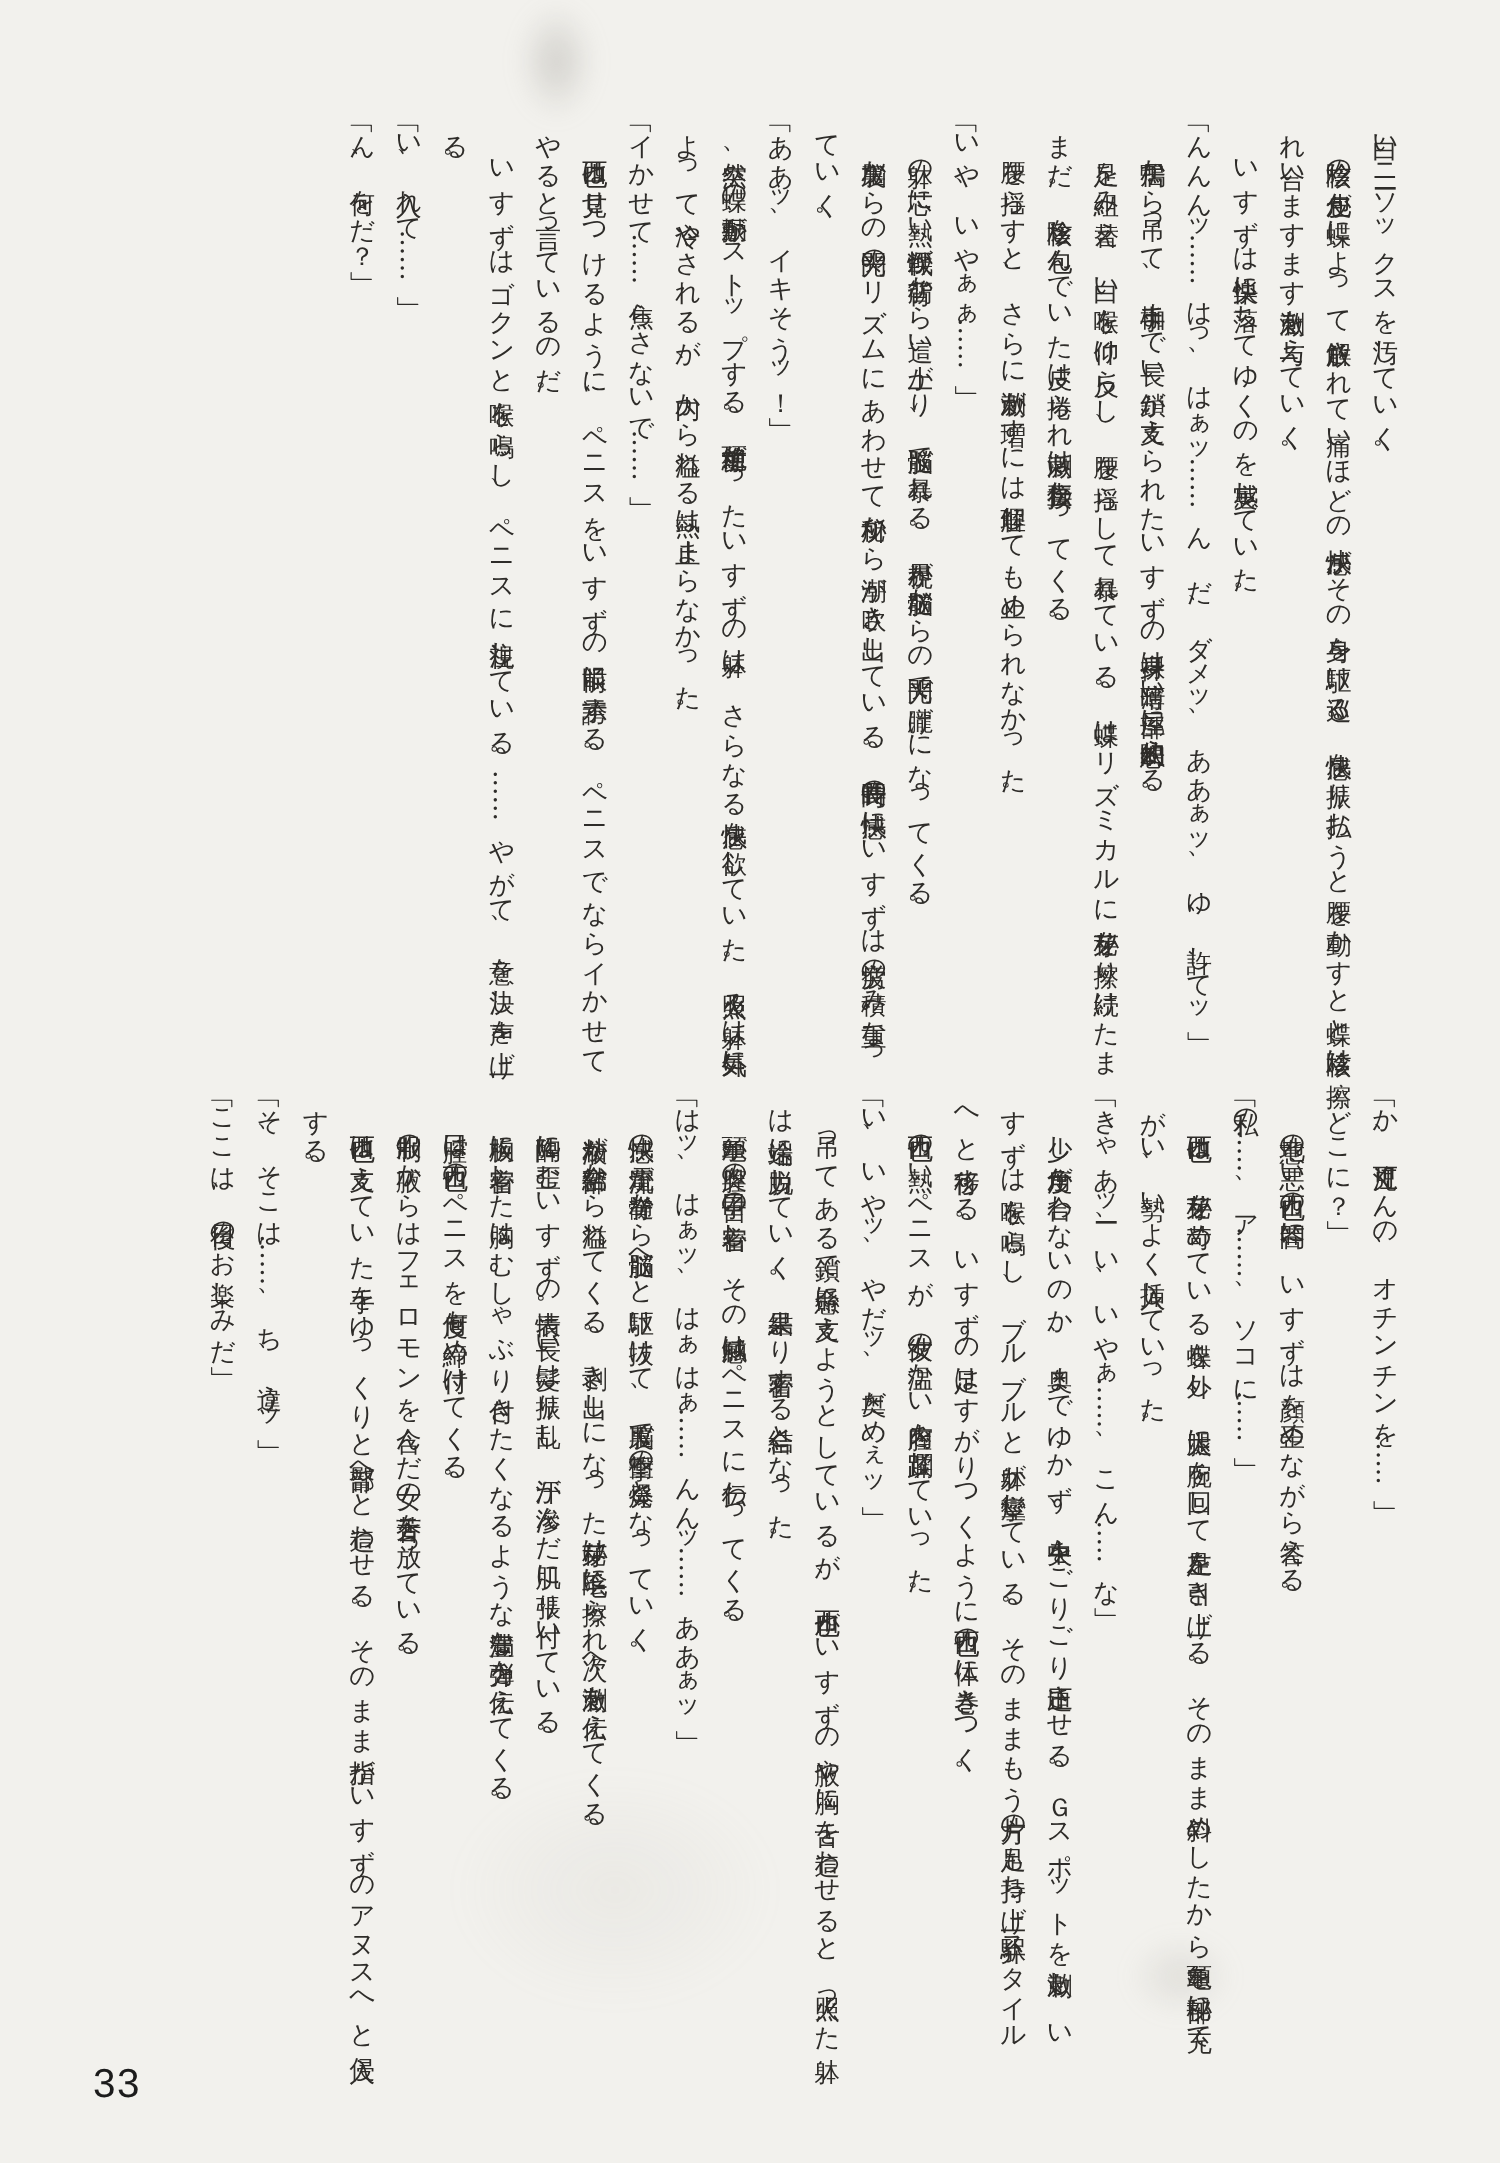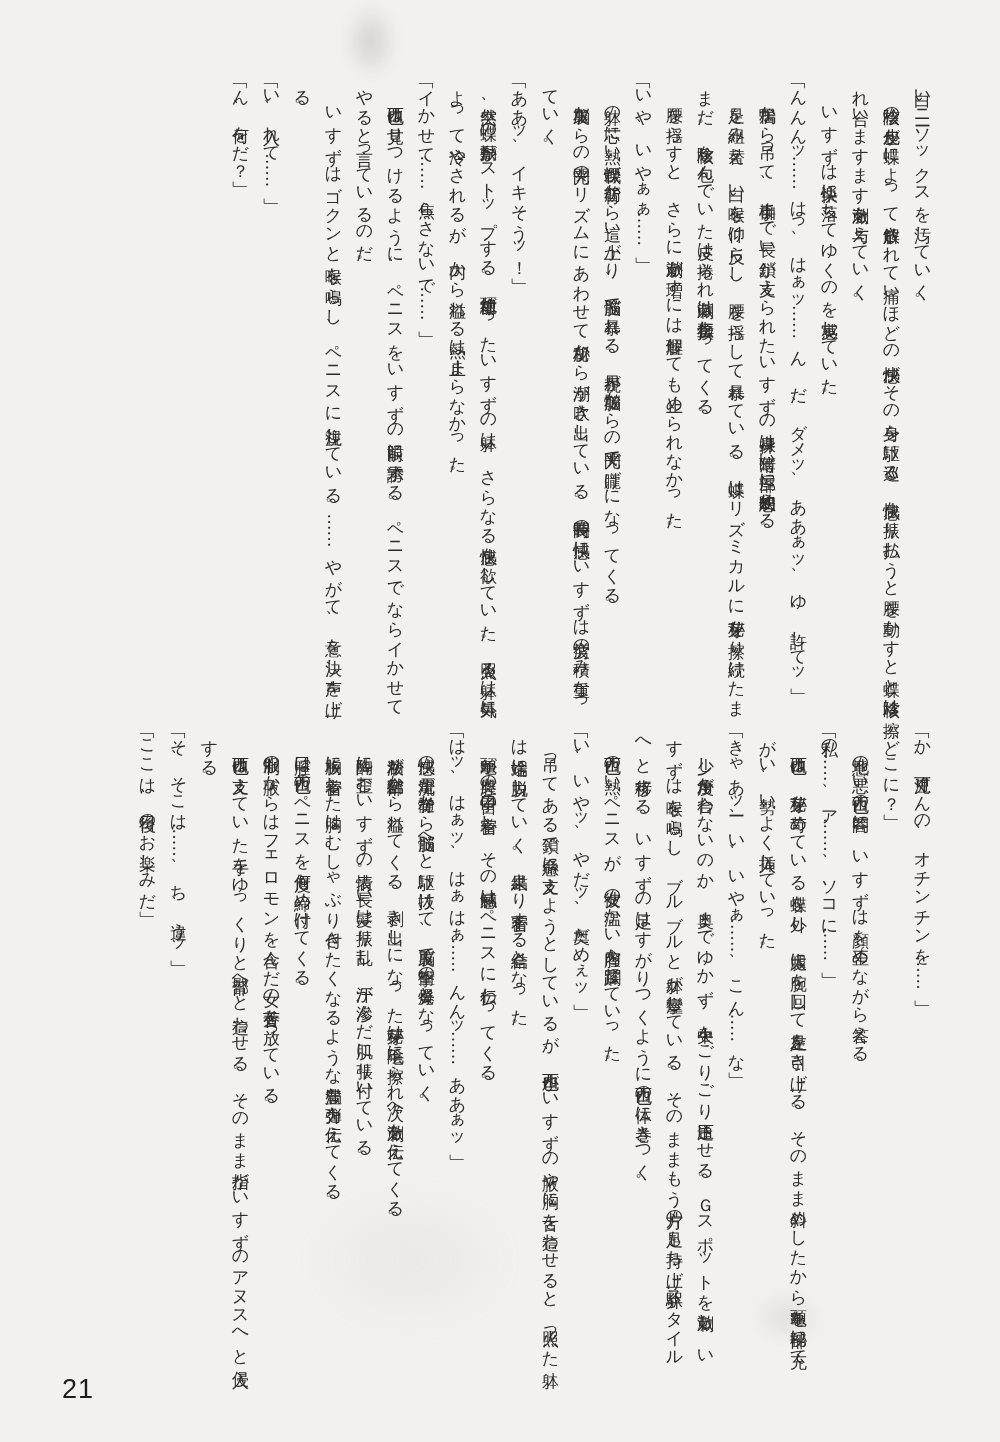--- a/index.html
+++ b/index.html
@@ -105,15 +105,15 @@
     <p class="indent">粘液が結合部から溢れてくる。剥き出しになった秘芽は陰毛に擦られ次々へ刺激を伝えてくる。</p>
     <p class="indent">陶酔に歪むいすずの表情。長い髪は振り乱し、汗が滲んだ肌に張り付いている。</p>
     <p class="indent">胸板に密着した胸はむしゃぶり付きたくなるような豊満な弾力を伝えてくる。</p>
     <p class="indent">膣口は西也のペニスを何度も締め付けてくる。</p>
     <p class="indent">制服の腋からはフェロモンを含んだ女の芳香を放っている。</p>
     <p class="indent">西也は支えていた手をゆっくりと臀部へと這わせる。そのまま指がいすずのアヌスへと侵入する。</p>
     <p>「そ、そこは……、ち、違うッ」</p>
     <p>「ここは、後日のお楽しみだ」</p>
   </div>
 
-  <div class="page-number">21</div>
+  <div class="page-number">33</div>
 
 </div>
 
 </body></html>

